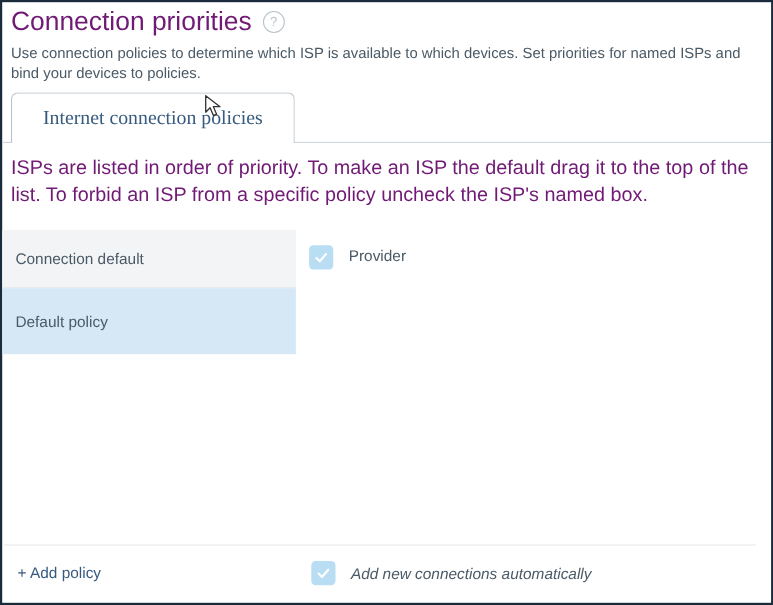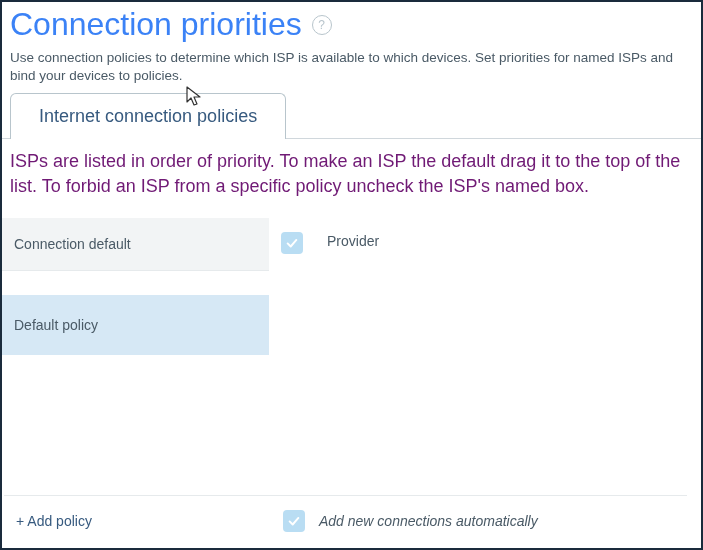--- a/index.html
+++ b/index.html
@@ -13,23 +13,23 @@
     position: relative;
     overflow: hidden;
   }
   .header-row {
     display: flex;
     align-items: center;
     padding: 4px 8px 0 8px;
     gap: 10px;
   }
   .page-title {
-    font-size: 32px;
+    font-size: 24px;
     font-weight: 400;
-    color: #3b82f6;
+    color: #701a75;
   }
   .help-circle {
     width: 20px; height: 20px;
     border: 1.5px solid #b8c5cc;
     border-radius: 50%;
     display: inline-flex;
     align-items: center; justify-content: center;
     font-size: 12px; color: #b8c5cc;
     cursor: pointer;
   }
@@ -37,20 +37,21 @@
     padding: 6px 8px 8px 8px;
     font-size: 13.5px;
     color: #4a5a66;
     line-height: 1.35;
   }
   .tabs {
     display: flex;
     align-items: flex-end;
     padding: 0 8px;
     position: relative;
+    font-family: Liberation Serif, serif;
   }
   .tab {
     padding: 12px 28px;
     font-size: 18px;
     color: #375a7f;
     cursor: pointer;
     border: 1px solid transparent;
     border-bottom: none;
     border-radius: 6px 6px 0 0;
     position: relative;
@@ -92,26 +93,25 @@
     font-size: 14px;
     color: #4a5a66;
     border-bottom: 1px solid #e6eaec;
   }
   .policy-row {
     background: #d6e8f5;
     padding: 22px 12px;
     font-size: 14px;
     color: #4a5a66;
     cursor: pointer;
-    margin-top: 24px;
   }
   .conn-row {
     display: flex;
     align-items: flex-start;
-    gap: 24px;
+    gap: 14px;
     padding: 14px 12px;
   }
   .checkbox {
     width: 22px; height: 22px;
     border-radius: 4px;
     background: #b9ddf3;
     display: inline-flex;
     align-items: center; justify-content: center;
     cursor: pointer;
     flex-shrink: 0;

